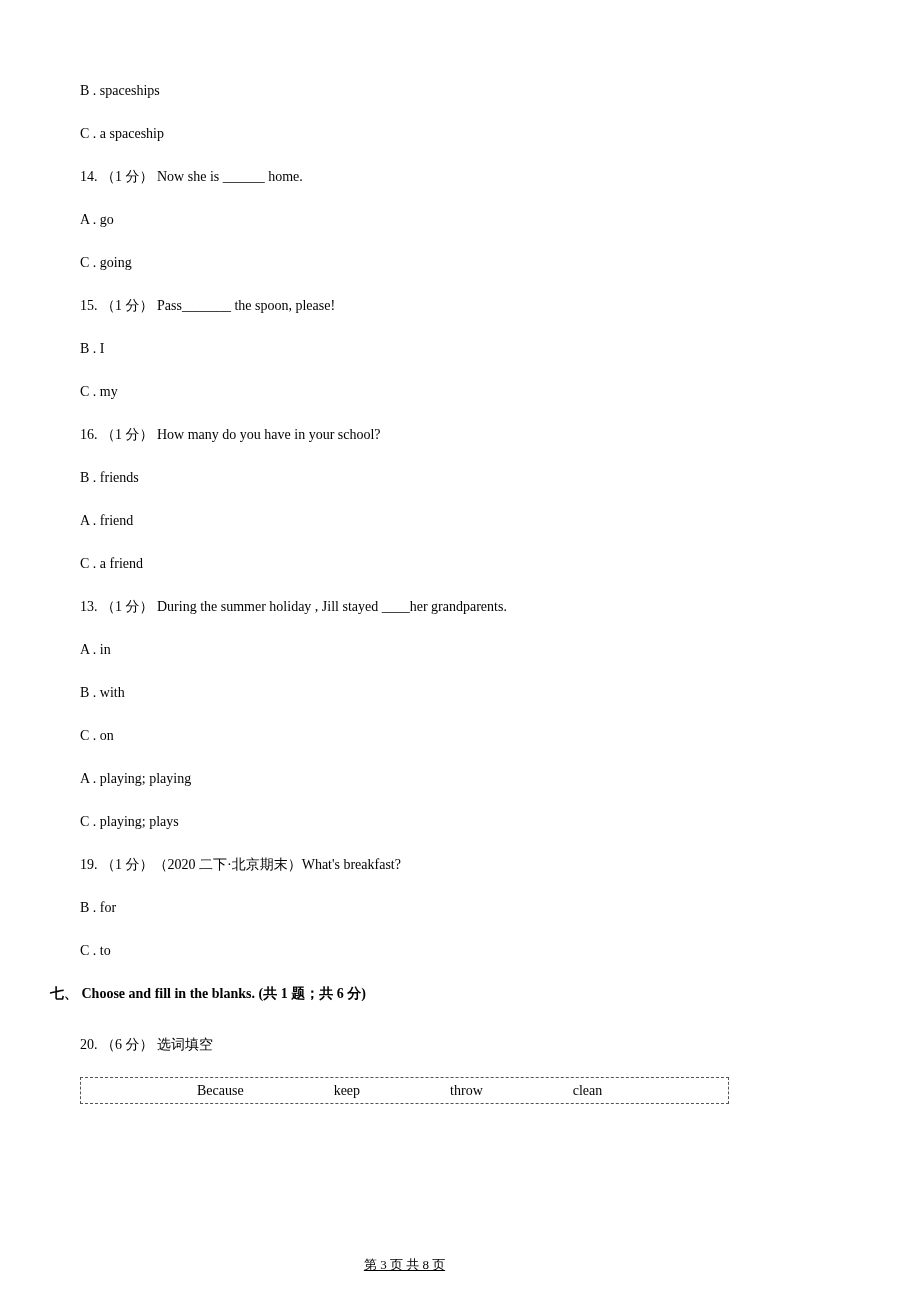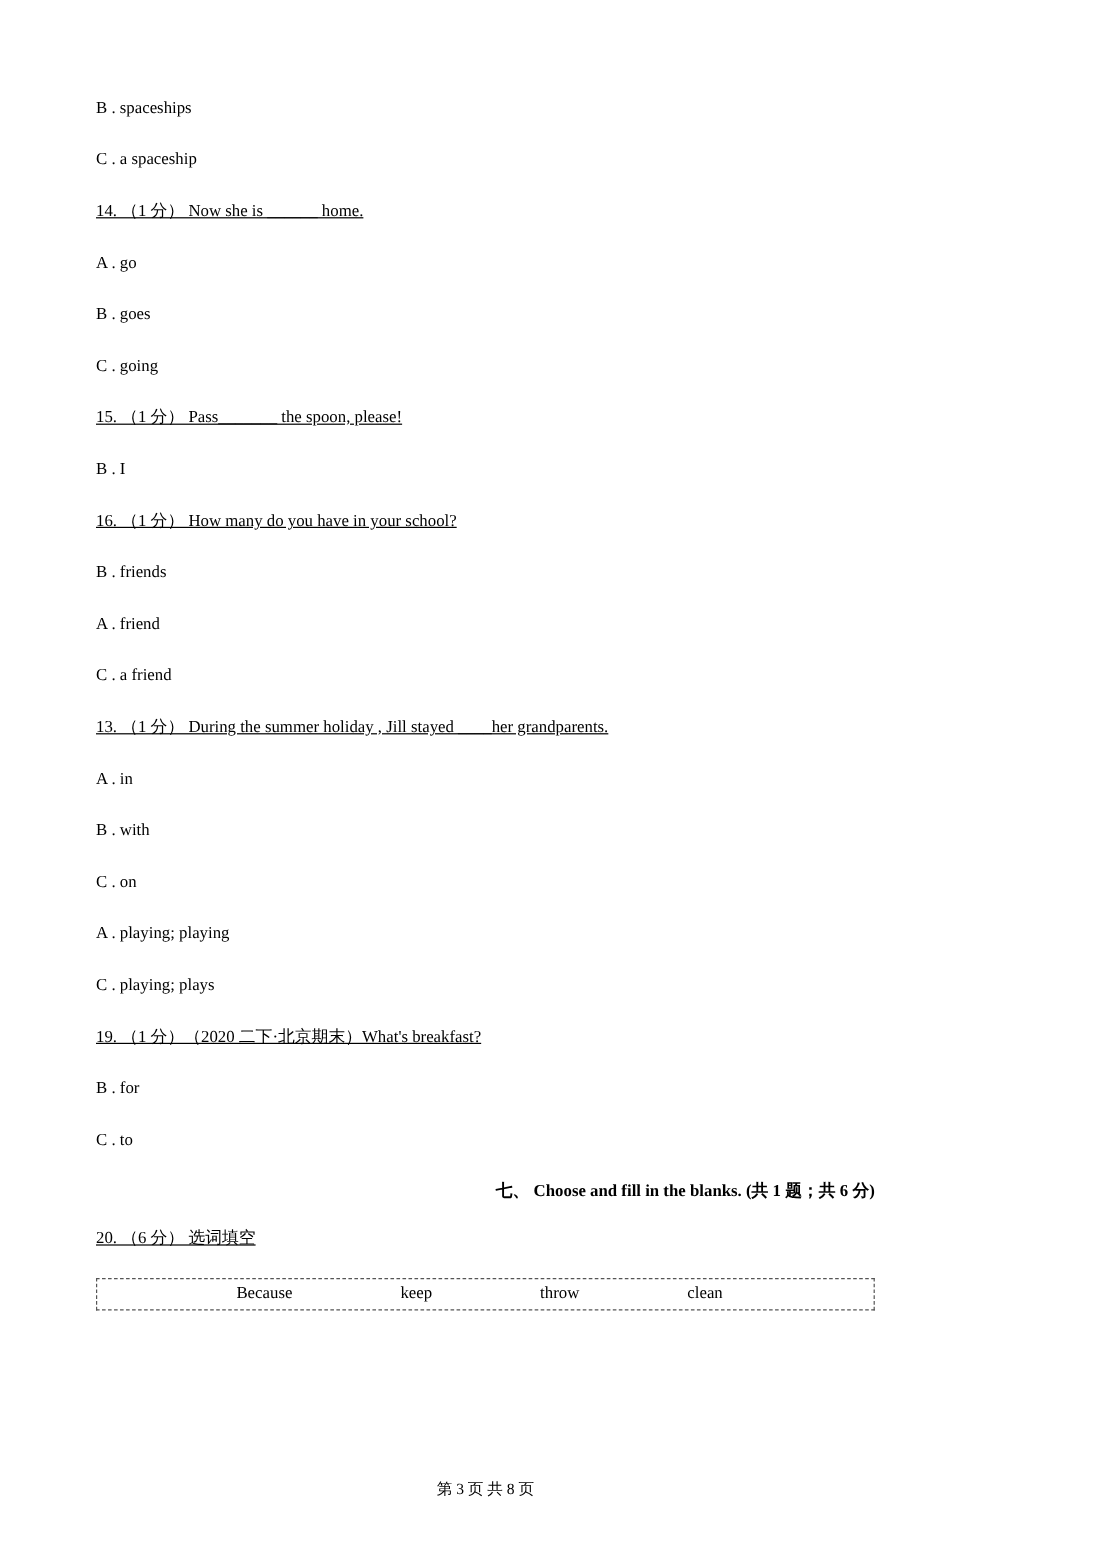--- a/index.html
+++ b/index.html
@@ -19,65 +19,64 @@
   }
   .option, .question, .subline {
     margin-bottom: 22px;
     padding-left: 0;
   }
   .option {
     margin-bottom: 22px;
   }
   .question {
     margin-bottom: 22px;
-    text-decoration: underline;
   }
   .section-head {
     font-weight: bold;
     margin-top: 20px;
-    margin-bottom: 18px;
+    margin-bottom: 30px;
     margin-left: -30px;
-    text-align: right;
   }
   .box {
     border: 1px dashed #555;
     padding: 2px 6px;
     margin-bottom: 14px;
     text-align: left;
   }
   .box-words {
     display: flex;
     justify-content: flex-start;
     gap: 90px;
     padding-left: 110px;
   }
   .footer {
     position: absolute;
-    bottom: 52px;
+    bottom: 28px;
     left: 0;
     width: 100%;
     text-align: center;
     font-size: 13px;
+    text-decoration: underline;
   }
 </style>
 </head>
 <body>
 
 <div class="page">
 
   <div class="option">B . spaceships</div>
   <div class="option">C . a spaceship</div>
 
   <div class="question">14. （1 分） Now she is ______ home.</div>
   <div class="option">A . go</div>
-  <div class="option">B . goes</div>
   <div class="option">C . going</div>
 
   <div class="question">15. （1 分） Pass_______ the spoon, please!</div>
   <div class="option">B . I</div>
+  <div class="option">C . my</div>
 
   <div class="question">16. （1 分） How many            do you have in your school?</div>
   <div class="option">B . friends</div>
   <div class="option">A . friend</div>
   <div class="option">C . a friend</div>
 
   <div class="question">13. （1 分） During the summer holiday , Jill stayed ____her grandparents.</div>
   <div class="option">A . in</div>
   <div class="option">B . with</div>
   <div class="option">C . on</div>

